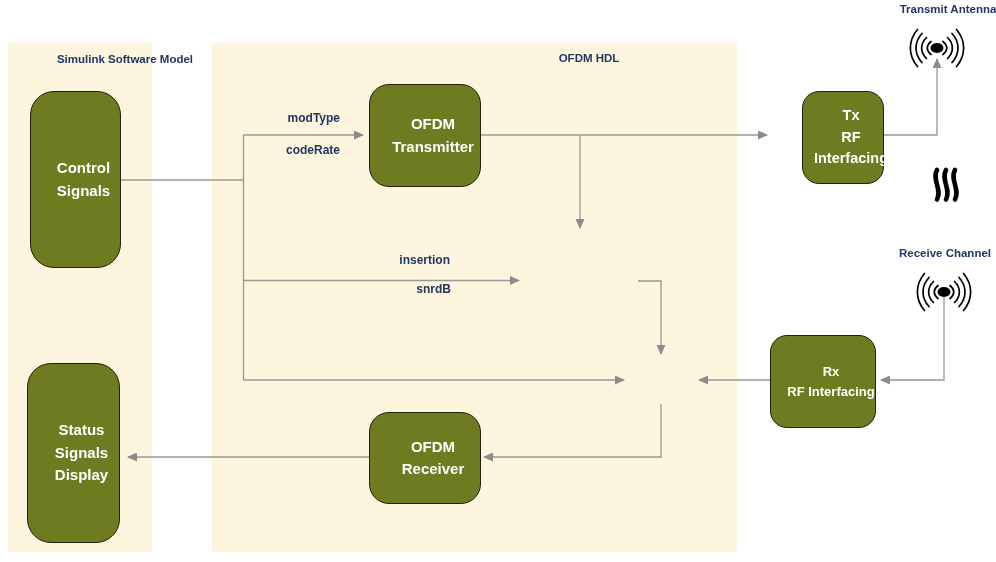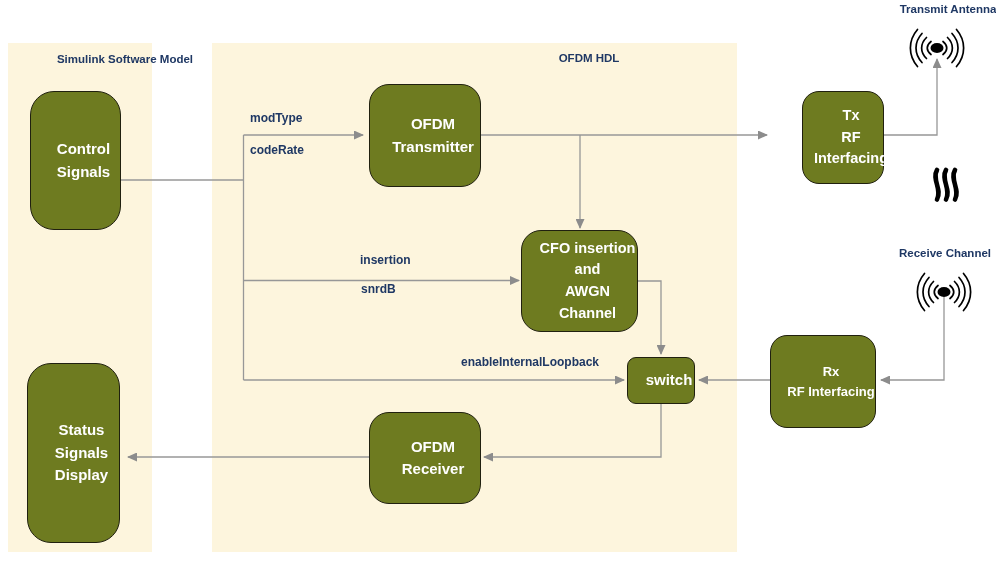--- a/index.html
+++ b/index.html
@@ -20,21 +20,21 @@
     box-sizing:border-box;
     padding-left:16px;
   }
   .block .blabel{white-space:pre-line;line-height:1.5;}
   .r-pill{border-radius:24px;font-size:15px;}
   .r-big{border-radius:20px;font-size:15px;}
   .r-med{border-radius:17px;font-size:15px;}
   .r-sm{border-radius:9px;font-size:15px;}
   .sig{
     position:absolute;font-weight:bold;font-size:12px;
-    color:var(--label-text,#1F3864);text-align:left;
+    color:var(--label-text,#1F3864);text-align:right;
   }
   .ant-label{
     position:absolute;font-weight:bold;font-size:11.5px;
     color:var(--label-text,#1F3864);text-align:center;
   }
   svg.overlay{position:absolute;left:0;top:0;width:996px;height:562px;}
   .conn{stroke:var(--connector,#979797);stroke-width:1.3;fill:none;}
   .ant-arc{stroke:var(--antenna,#000);stroke-width:1.7;fill:none;stroke-linecap:round;}
   .ant-dot{fill:var(--antenna,#000);}
   .wave{stroke:var(--antenna,#000);stroke-width:4.6;fill:none;stroke-linecap:round;}
@@ -100,64 +100,54 @@
       <path class="ant-arc" d="M929,277.5 C921,286.2 921,297.8 929,306.5"></path>
       <path class="ant-arc" d="M924.5,273.5 C915,284.6 915,299.4 924.5,310.5"></path>
       <path class="ant-arc" d="M950,285.5 C955,289.4 955,294.6 950,298.5"></path>
       <path class="ant-arc" d="M954.5,281.5 C961,287.8 961,296.2 954.5,302.5"></path>
       <path class="ant-arc" d="M959,277.5 C967,286.2 967,297.8 959,306.5"></path>
       <path class="ant-arc" d="M963.5,273.5 C973,284.6 973,299.4 963.5,310.5"></path>
       <ellipse class="ant-dot" cx="944" cy="292" rx="6.5" ry="5"></ellipse>
     </g>
   </svg>
 
-  <div class="block r-pill" style="left:30px;top:91px;width:91px;height:139px;">
+  <div class="block r-pill" style="left:30px;top:91px;width:91px;height:177px;">
     <span class="blabel">Control
 Signals</span>
   </div>
 
   <div class="block r-pill" style="left:27px;top:363px;width:93px;height:180px;">
     <span class="blabel">Status
 Signals
 Display</span>
   </div>
 
   <div class="block r-big" style="left:369px;top:84px;width:112px;height:103px;">
     <span class="blabel">OFDM
 Transmitter</span>
   </div>
 
-  <div class="block r-big" style="left:521px;top:230px;width:117px;height:102px;font-size:14.5px;">
-    <span class="blabel">CFO insertion
-and
-AWGN
-Channel</span>
-  </div>
 
-  <div class="block r-sm" style="left:627px;top:357px;width:68px;height:47px;">
-    <span class="blabel">switch</span>
-  </div>
 
   <div class="block r-big" style="left:369px;top:412px;width:112px;height:92px;">
     <span class="blabel">OFDM
 Receiver</span>
   </div>
 
   <div class="block r-med" style="left:802px;top:91px;width:82px;height:93px;font-size:14.5px;">
     <span class="blabel">Tx
 RF Interfacing</span>
   </div>
 
   <div class="block r-med" style="left:770px;top:335px;width:106px;height:93px;font-size:13px;">
     <span class="blabel">Rx
 RF Interfacing</span>
   </div>
 
   <div class="sig" style="left:250px;top:111px;width:90px;">modType</div>
   <div class="sig" style="left:250px;top:143px;width:90px;">codeRate</div>
   <div class="sig" style="left:360px;top:253px;width:90px;">insertion</div>
   <div class="sig" style="left:361px;top:282px;width:90px;">snrdB</div>
-  <div class="sig" style="left:461px;top:355px;width:160px;">enableInternalLoopback</div>
 
   <div class="ant-label" style="left:896px;top:3px;width:104px;">Transmit Antenna</div>
   <div class="ant-label" style="left:893px;top:247px;width:104px;">Receive Channel</div>
 
 </div>
 
 </body></html>

